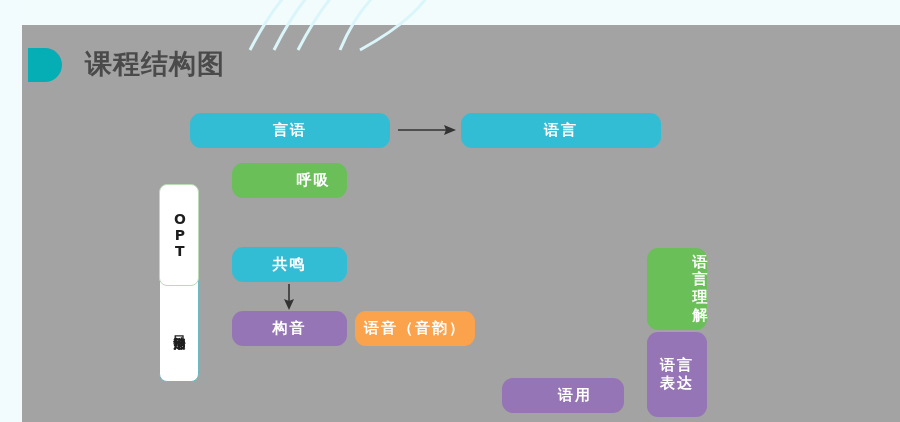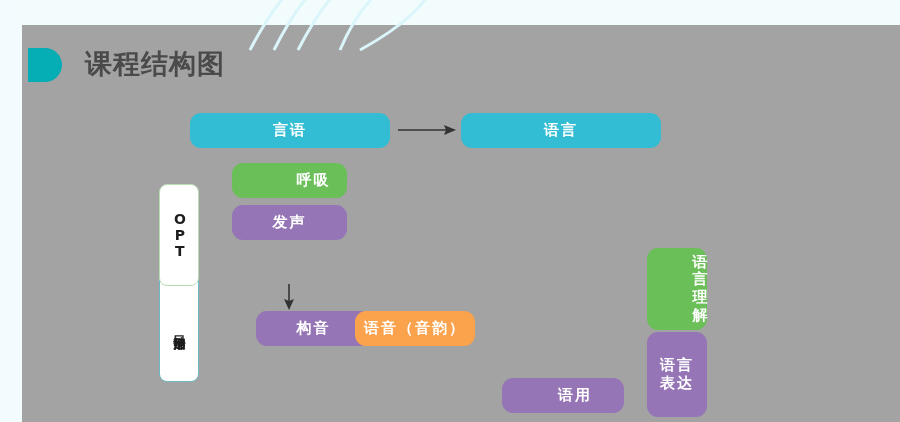--- a/index.html
+++ b/index.html
@@ -88,21 +88,21 @@
   .node.purple { background: #9575b5; }
   .node.orange { background: #fba34c; }
 
   
   #node-speech   { left: 190px; top: 113px; width: 200px; height: 35px; }
   #node-language { left: 461px; top: 113px; width: 200px; height: 35px; }
 
   #node-breathing  { left: 232px; top: 163px; width: 115px; height: 35px; }
   #node-phonation  { left: 232px; top: 205px; width: 115px; height: 35px; }
   #node-resonance  { left: 232px; top: 247px; width: 115px; height: 35px; }
-  #node-articulation { left: 232px; top: 311px; width: 115px; height: 35px; margin-left: 24px; }
+  #node-articulation { left: 232px; top: 311px; width: 115px; height: 35px; }
   #node-phonology  { left: 355px; top: 311px; width: 120px; height: 35px; text-align: center; }
 
   #node-semantics { left: 502px; top: 251px; width: 122px; height: 35px; }
   #node-syntax    { left: 502px; top: 311px; width: 122px; height: 35px; }
   #node-pragmatics{ left: 502px; top: 378px; width: 122px; height: 35px; padding-left: 24px; }
 
   #node-comprehension { left: 647px; top: 248px; width: 60px; height: 82px; }
   #node-expression    { left: 647px; top: 332px; width: 60px; height: 85px; }
 
   
@@ -193,21 +193,21 @@
   <div class="node cyan" id="node-language">语言</div>
 
   <div class="vbox" id="vbox-opt">
     <span class="vlabel">OPT</span>
   </div>
   <div class="vbox" id="vbox-omt">
     <span class="vlabel">口部运动治疗</span>
   </div>
 
   <div class="node green" id="node-breathing">呼吸</div>
-  <div class="node purple" id="node-phonation">发声</div>
+  <div class="node cyan" id="node-resonance">共鸣</div>
 
   <div class="arrow-v">
     <svg width="16" height="26" viewBox="0 0 16 26">
       <line x1="8" y1="0" x2="8" y2="18" stroke="#333333" stroke-width="1.6"></line>
       <polygon points="8,26 3,15 8,17 13,15" fill="#333333"></polygon>
     </svg>
   </div>
 
   <div class="node purple" id="node-articulation">构音</div>
   <div class="node orange" id="node-phonology">语音（音韵）</div>

